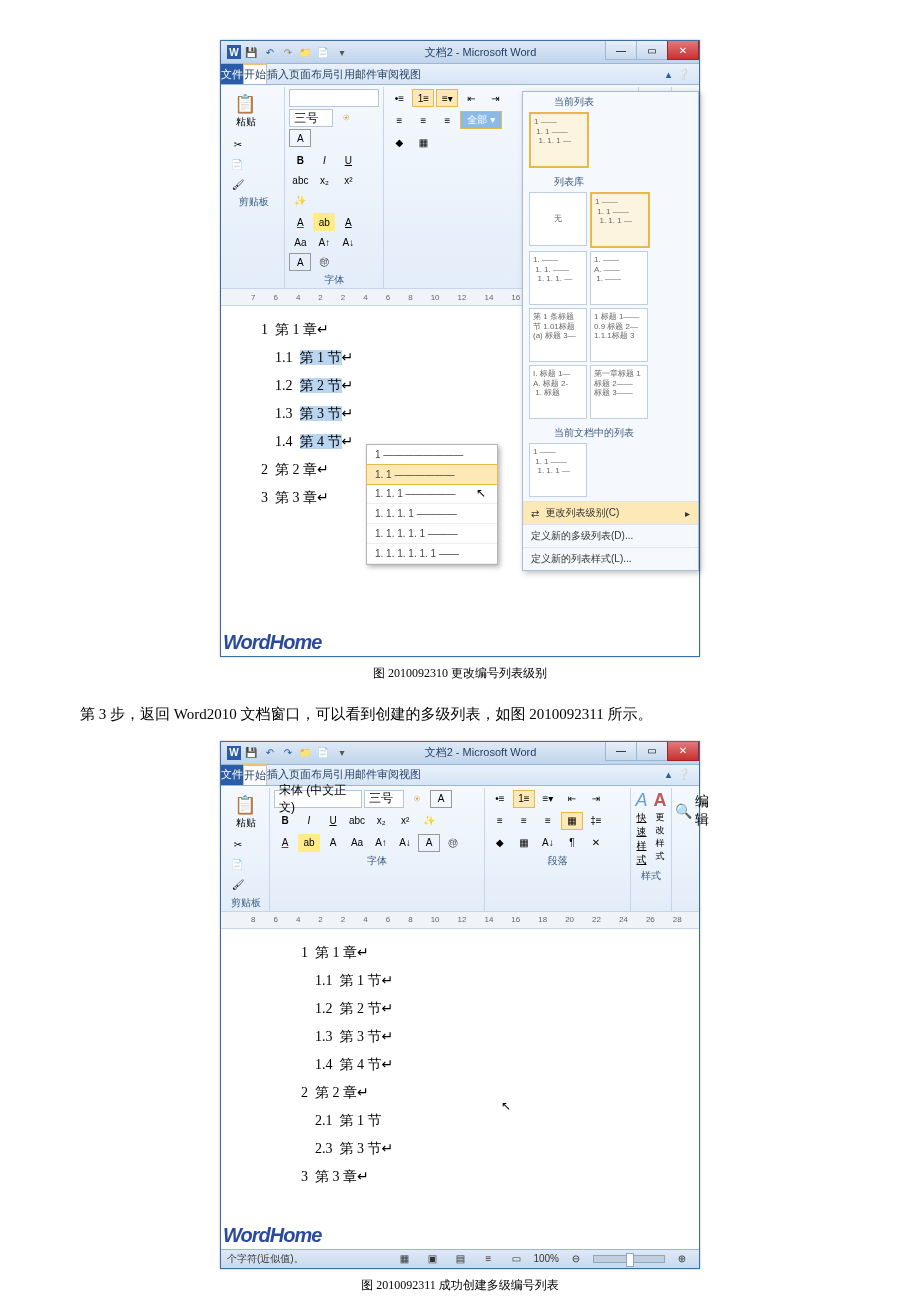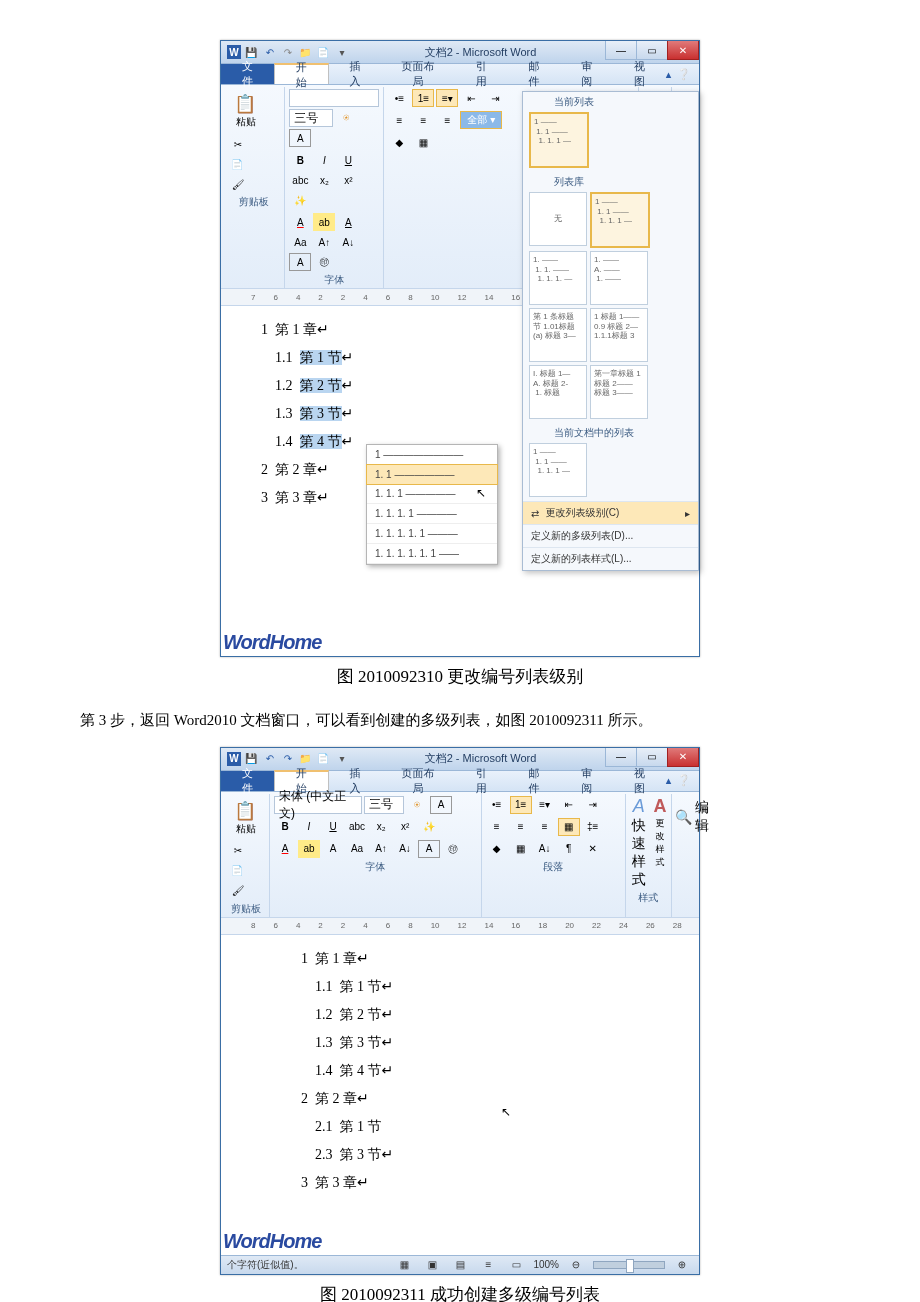--- a/index.html
+++ b/index.html
@@ -1,28 +1,28 @@
 <!DOCTYPE html>
 <html><head>
 <meta charset="utf-8">
 <style>
 body { margin:0; padding:40px 80px; font-family:"SimSun","宋体",serif; font-size:15px; background:#fff; color:#000; }
 .figure { display:flex; flex-direction:column; align-items:center; margin:0 0 10px 0; }
-.caption { text-align:center; font-size:17px; margin:8px 0 6px 0; font-family:"SimSun",serif; }
+.caption { text-align:center; font-size:12px; margin:8px 0 6px 0; font-family:"SimSun",serif; }
 .body-text { font-size:15px; line-height:1.5; text-align:justify; font-family:"SimSun",serif; }
 .ms-window { position:relative; border:1px solid #3a6ea5; background:#fff; box-shadow:0 0 2px rgba(0,0,0,.3); font-family:"Microsoft YaHei",sans-serif; font-size:11px; }
 .titlebar { display:flex; align-items:center; height:22px; background:linear-gradient(#dfe9f5,#bfd4ec); border-bottom:1px solid #9bb7d7; }
 .qat { display:flex; align-items:center; gap:4px; padding:0 6px; }
 .qat-icon { width:14px; height:14px; display:flex; align-items:center; justify-content:center; font-size:10px; }
 .title-text { flex:1; text-align:center; color:#1f3a5f; font-size:11px; }
 .win-controls { display:flex; height:100%; }
 .win-btn { width:30px; height:18px; background:linear-gradient(#e8eff8,#c8d9ed); border:1px solid #9bb7d7; border-top:none; font-size:10px; display:flex; align-items:center; justify-content:center; margin-left:-1px;}
 .win-btn.close { background:linear-gradient(#e07a7a,#c93030); color:#fff; border-color:#a12020; }
 .tabs { display:flex; height:20px; background:linear-gradient(#e9f1fb,#d5e4f5); border-bottom:1px solid #9bb7d7; font-size:11px; }
-.tab { padding:0 16px; display:flex; align-items:center; color:#1f3a5f;text-align:center; }
+.tab { padding:0 0; display:flex; align-items:center; color:#1f3a5f; }
 .tab.active-file { background:#2a5ca8; color:#fff; }
 .tab.active { background:#fff; border:1px solid #c0c0c0; border-bottom:none; border-top:2px solid #f0c070; margin-top:-1px; }
 .tab-right { margin-left:auto; display:flex; align-items:center; gap:6px; padding-right:8px; color:#2a5ca8;}
 .ribbon { display:flex; background:linear-gradient(#f5f9fe,#e3edf9); border-bottom:1px solid #c5d6eb; padding:2px 2px 0 2px; }
 .rgroup { border-right:1px solid #c5d6eb; padding:2px 4px 0 4px; display:flex; flex-direction:column; }
 .rgroup-content { display:flex; flex-wrap:wrap; gap:2px; align-items:center; }
 .rgroup-label { text-align:center; font-size:10px; color:#3a5a80; margin-top:2px; padding-bottom:1px;}
 .rbtn { min-width:16px; height:16px; display:flex; align-items:center; justify-content:center; border:1px solid transparent; font-size:10px; padding:0 2px;}
 .rbtn.big { width:32px; height:42px; flex-direction:column; justify-content:center; }
 .rbtn.active { background:#fde8b8; border:1px solid #e8b84a; }
@@ -351,21 +351,21 @@
           <span class="rbtn">¶</span>
           <span class="rbtn">✕</span>
         </div>
         <div class="rgroup-label">段落</div>
       </div>
       <div class="rgroup">
         <div class="rgroup-content" style="flex-direction:column;align-items:center;">
           <div style="display:flex;gap:6px;">
             <div style="text-align:center;">
               <div style="font-size:18px;color:#6a9bd8;font-style:italic;">A</div>
-              <div style="font-size:14px;">快速样式</div>
+              <div style="font-size:10px;text-decoration:underline;">快速样式</div>
             </div>
             <div style="text-align:center;">
               <div style="font-size:18px;color:#c05a5a;font-weight:bold;">A</div>
               <div style="font-size:9px;">更改样式</div>
             </div>
           </div>
         </div>
         <div class="rgroup-label">样式</div>
       </div>
       <div class="rgroup" style="border-right:none;">

